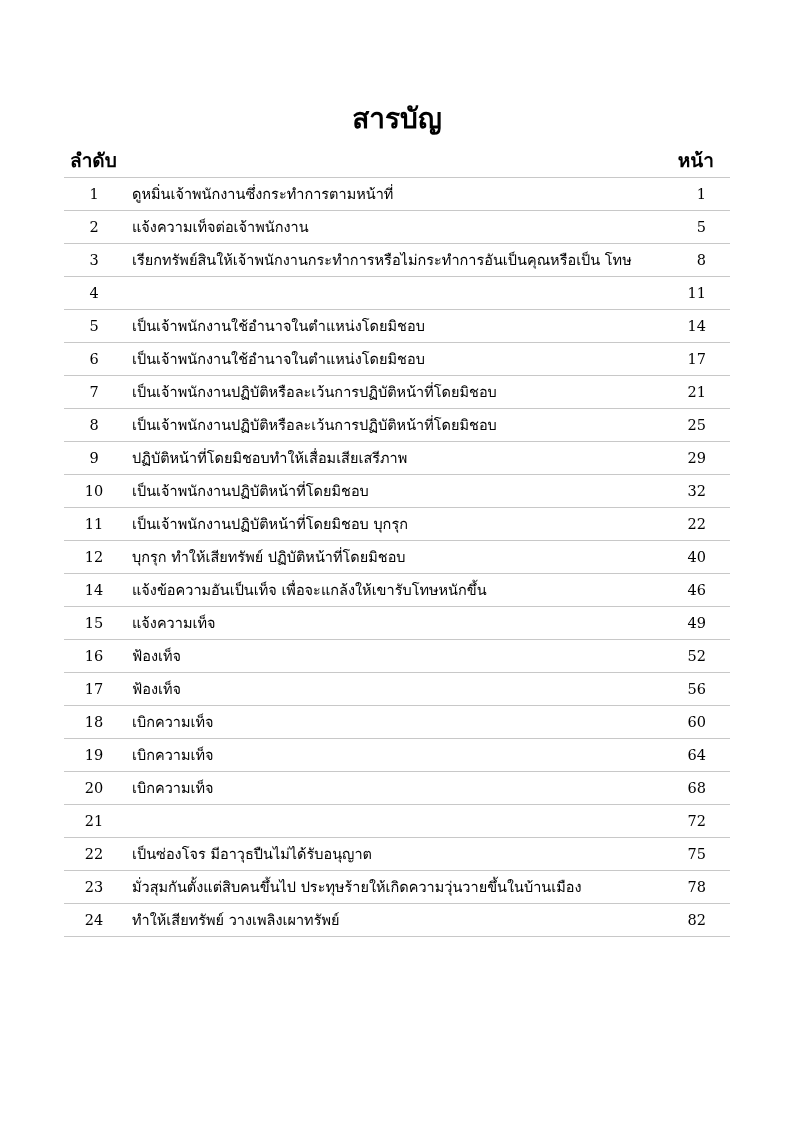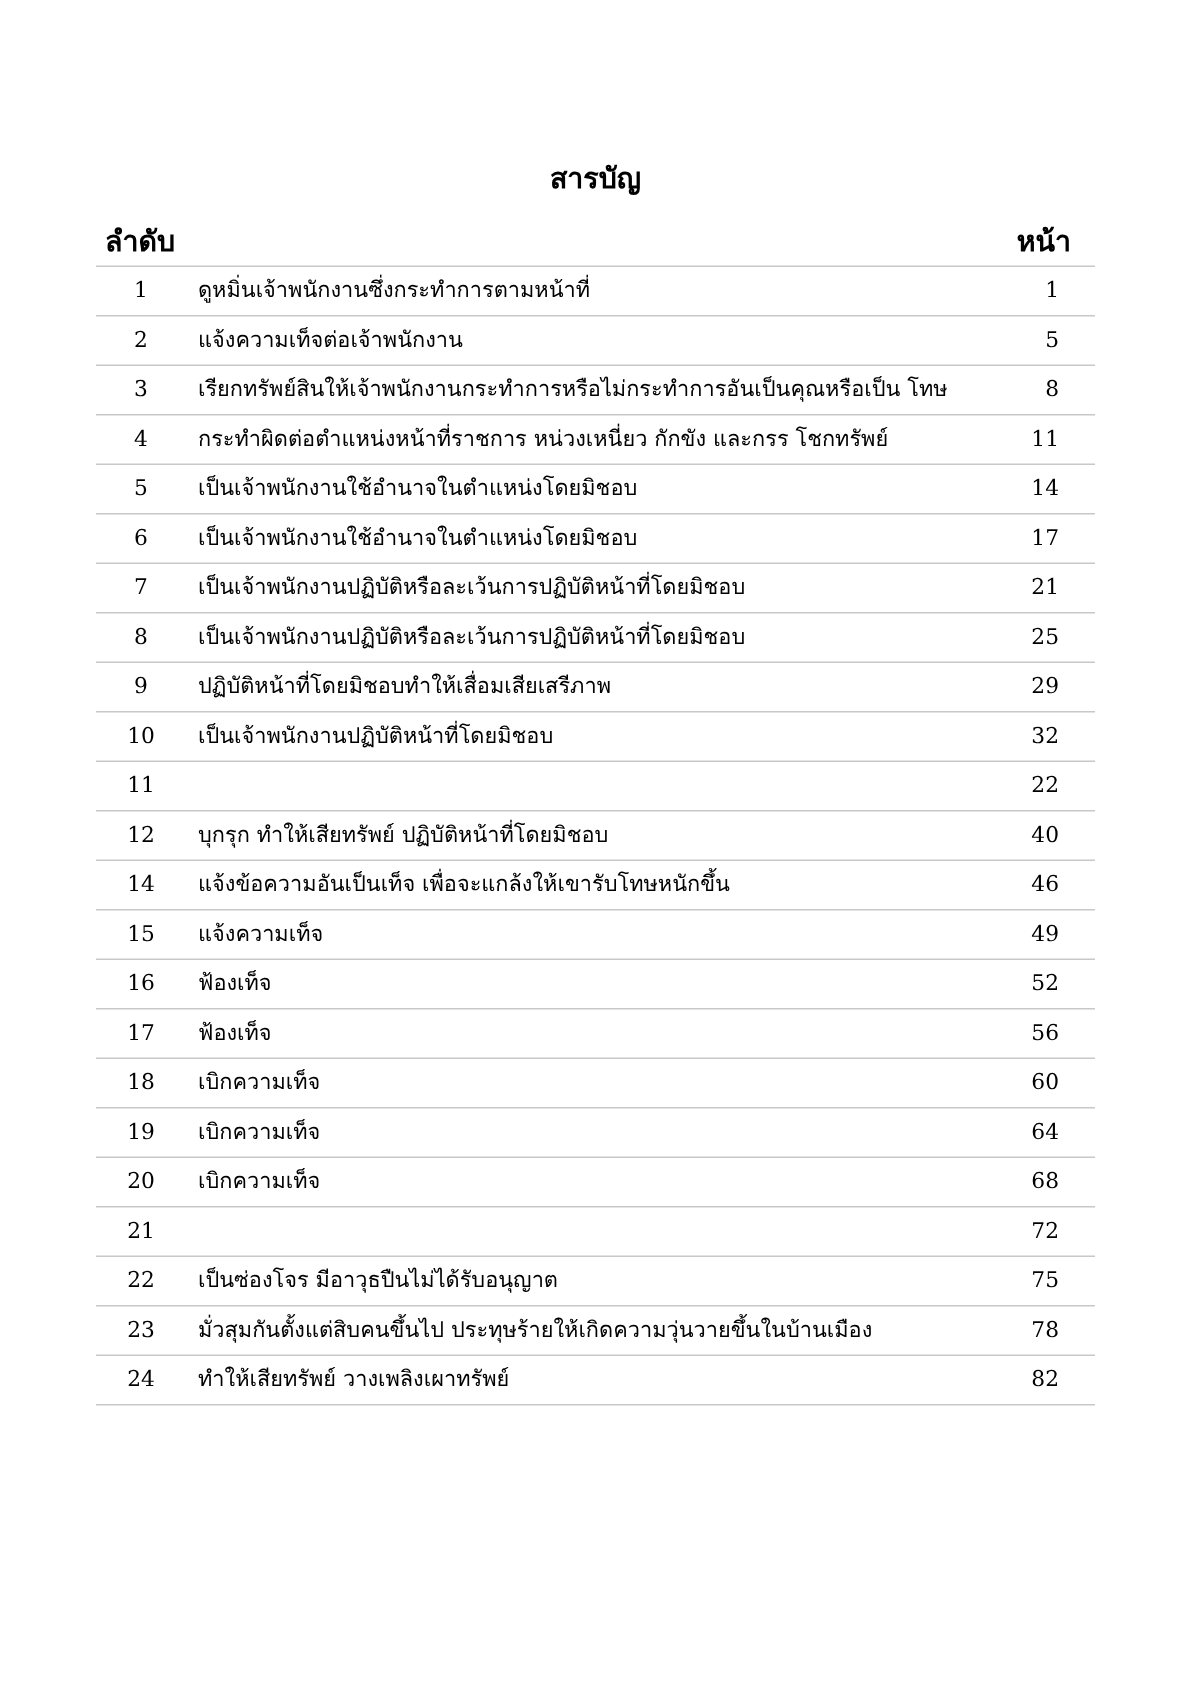--- a/index.html
+++ b/index.html
@@ -3,21 +3,21 @@
 <meta charset="utf-8">
 <style>
   html, body { margin: 0; padding: 0; }
   body {
     width: 794px; height: 1123px; background: #ffffff; position: relative;
     font-family: "DejaVu Serif", "Liberation Serif", serif; color: #000;
     overflow: hidden;
   }
   .title {
     position: absolute; top: 104px; left: 0; width: 794px; text-align: center;
-    font-size: 19px; font-weight: bold; line-height: 30px;
+    font-size: 28px; font-weight: bold; line-height: 30px;
   }
   .head {
     position: absolute; top: 143px; left: 64px; width: 666px; height: 34px;
     font-size: 19px; font-weight: bold;
   }
   .head .col-no { position: absolute; left: 6px; top: 2px; text-align: center; }
   .head .col-pg { position: absolute; right: 16px; top: 2px; }
   .rows {
     position: absolute; top: 177px; left: 64px; width: 666px;
     border-top: 1px solid #c8c8c8;
@@ -51,21 +51,20 @@
       <span class="txt">แจ้งความเท็จต่อเจ้าพนักงาน</span>
       <span class="pg">5</span>
     </div>
     <div class="row">
       <span class="no">3</span>
       <span class="txt">เรียกทรัพย์สินให้เจ้าพนักงานกระทำการหรือไม่กระทำการอันเป็นคุณหรือเป็น โทษ</span>
       <span class="pg">8</span>
     </div>
     <div class="row">
       <span class="no">4</span>
-      <span class="txt">กระทำผิดต่อตำแหน่งหน้าที่ราชการ หน่วงเหนี่ยว กักขัง และกรร โชกทรัพย์</span>
       <span class="pg">11</span>
     </div>
     <div class="row">
       <span class="no">5</span>
       <span class="txt">เป็นเจ้าพนักงานใช้อำนาจในตำแหน่งโดยมิชอบ</span>
       <span class="pg">14</span>
     </div>
     <div class="row">
       <span class="no">6</span>
       <span class="txt">เป็นเจ้าพนักงานใช้อำนาจในตำแหน่งโดยมิชอบ</span>
@@ -86,20 +85,21 @@
       <span class="txt">ปฏิบัติหน้าที่โดยมิชอบทำให้เสื่อมเสียเสรีภาพ</span>
       <span class="pg">29</span>
     </div>
     <div class="row">
       <span class="no">10</span>
       <span class="txt">เป็นเจ้าพนักงานปฏิบัติหน้าที่โดยมิชอบ</span>
       <span class="pg">32</span>
     </div>
     <div class="row">
       <span class="no">11</span>
+      <span class="txt">เป็นเจ้าพนักงานปฏิบัติหน้าที่โดยมิชอบ บุกรุก</span>
       <span class="pg">22</span>
     </div>
     <div class="row">
       <span class="no">12</span>
       <span class="txt">บุกรุก ทำให้เสียทรัพย์ ปฏิบัติหน้าที่โดยมิชอบ</span>
       <span class="pg">40</span>
     </div>
     <div class="row">
       <span class="no">14</span>
       <span class="txt">แจ้งข้อความอันเป็นเท็จ เพื่อจะแกล้งให้เขารับโทษหนักขึ้น</span>

